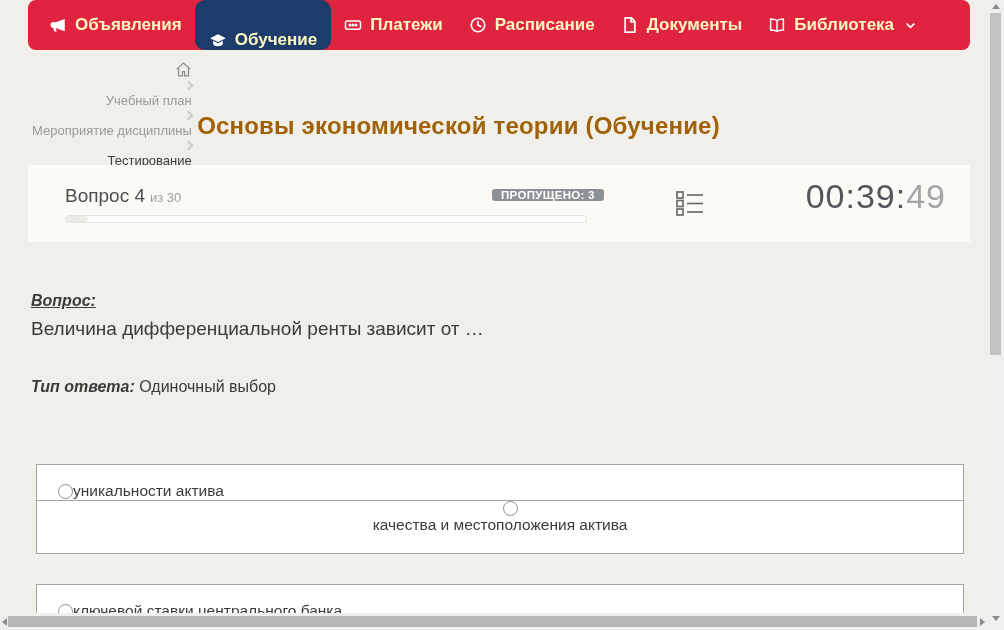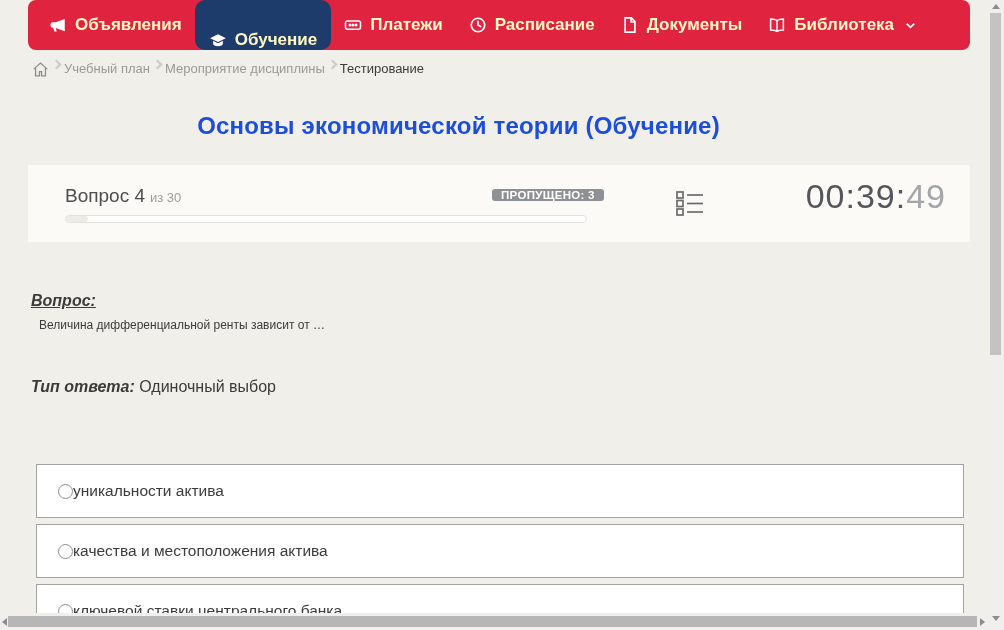--- a/index.html
+++ b/index.html
@@ -13,60 +13,60 @@
   .nav-item { display:flex; align-items:center; gap:8px; height:50px; padding:0 13px;
               color:#fef9c3; font-size:17px; font-weight:bold; cursor:pointer; white-space:nowrap; }
   .nav-item.active { background:#1d3c6b; border-radius:10px; padding:0 14px;align-items:flex-end; }
   .nav-icon { display:inline-flex; width:18px; height:18px; }
   .nav-icon svg { width:18px; height:18px; }
   .chev-icon { display:inline-flex; width:13px; height:13px; margin-left:2px; }
   .chev-icon svg { width:13px; height:13px; }
 
   
   .breadcrumb { position:absolute; left:32px; top:61px; height:24px; display:flex;
-                align-items:flex-start; gap:4px; font-size:13px; }
+                align-items:flex-end; gap:4px; font-size:13px;flex-direction:column; }
   .crumb-home { display:inline-flex; width:17px; height:17px; cursor:pointer; }
   .crumb-home svg { width:17px; height:17px; }
   .crumb-sep { width:7px; height:7px; border-top:2px solid #cbcbc7; border-right:2px solid #cbcbc7;
                transform:rotate(45deg); flex:0 0 auto; }
   .crumb-link { color:#9a9a96; cursor:pointer; }
   .crumb-current { color:#3c3c3a; }
 
   
   .page-title { position:absolute; left:0; top:112px; width:917px; text-align:center;
-                font-size:24px; font-weight:bold; color:#1d4ed8; letter-spacing:0.2px; }
+                font-size:24px; font-weight:bold; color:#a16207; letter-spacing:0.2px; }
 
   
   .card { position:absolute; left:28px; top:165px; width:942px; height:77px; background:#fbfaf7; }
   .q-counter { position:absolute; left:37px; top:20px; font-size:19px; color:#4d4d4d; }
   .q-of { font-size:13px; color:#9e9e9a; margin-left:5px; }
   .skip-badge { position:absolute; left:464px; top:24px; background:#8d9194; color:#fff;
                 font-size:11.5px; font-weight:bold; padding:0 9px; border-radius:3px;
                 letter-spacing:0.3px; }
   .progress { position:absolute; left:37px; top:50px; width:522px; height:8px; background:#ffffff;
               border:1px solid #e3e1dc; border-radius:5px; overflow:hidden; }
   .progress-fill { width:22px; height:100%; background:#edebe6; border-radius:5px; }
   .qlist-icon { position:absolute; left:648px; top:25px; width:28px; height:27px; cursor:pointer; }
   .qlist-icon svg { width:28px; height:27px; }
   .timer { position:absolute; right:24px; top:12px; font-size:34px; font-weight:300;
            color:#54565b; letter-spacing:1px; font-family:"Liberation Sans","DejaVu Sans",sans-serif; }
   .timer .secs { color:#a4a6a9; }
 
   
   .q-label   { position:absolute; left:31px; top:292px; font-size:16px; font-weight:bold;
                font-style:italic; color:#3b3b3b;text-decoration:underline; }
-  .q-text    { position:absolute; left:31px; top:318px; font-size:12px; color:#3b3b3b;margin-left:8px; }
+  .q-text    { position:absolute; left:31px; top:318px; font-size:19px; color:#3b3b3b; }
   .type-line { position:absolute; left:31px; top:378px; font-size:16px; color:#3b3b3b; }
   .type-line .t-label { font-weight:bold; font-style:italic; }
 
   
   .option { position:absolute; left:36px; width:928px; height:54px; background:#ffffff;
             border:1px solid #a3a3a1; display:flex; align-items:center; cursor:pointer; }
   .option.o1 { top:464px; }
-  .option.o2 { top:524px; }
+  .option.o2 { top:500px;flex-direction:column; }
   .option.o3 { top:584px; }
   .radio { width:15px; height:15px; border:1px solid #8f8f8f; border-radius:50%;
            background:#fff; margin-left:21px; flex:0 0 auto; }
   .opt-label { margin-left:0; font-size:15.5px; color:#3b3b3b; }
 
   
   .vscroll { position:absolute; right:0; top:0; width:17px; height:630px; background:#f1efed; }
   .vthumb  { position:absolute; left:3px; top:13px; width:11px; height:342px; background:#c3c3c3; }
   .arrow   { position:absolute; width:0; height:0; }
   .arr-up    { left:5px; top:4px;    border-left:4px solid transparent; border-right:4px solid transparent; border-bottom:5px solid #8c8c8c; }

